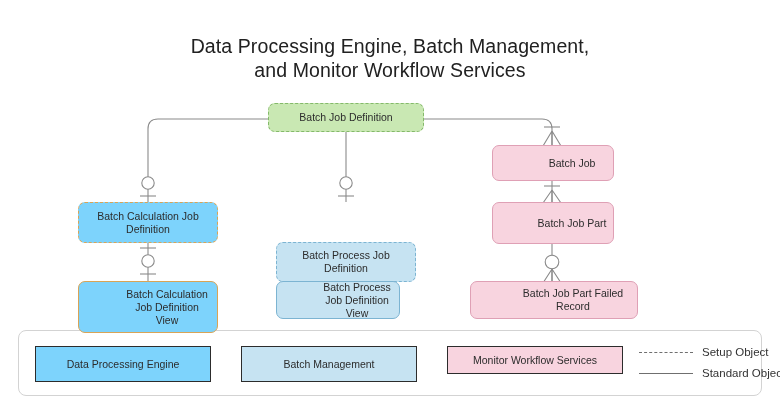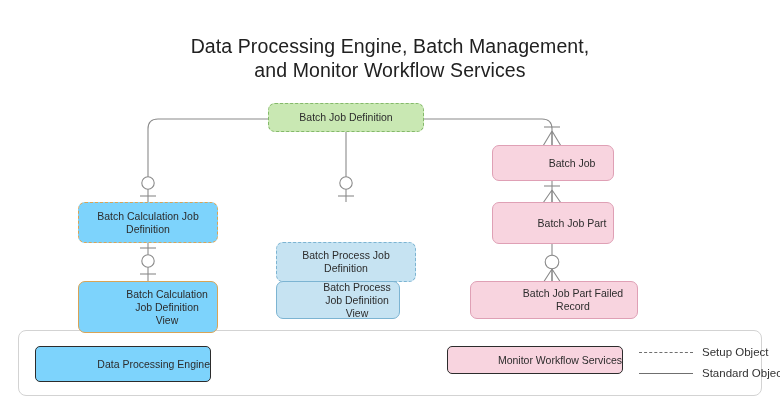--- a/index.html
+++ b/index.html
@@ -75,25 +75,25 @@
     height: 66px;
     box-sizing: border-box;
     border: 1px solid #d3d3d3;
     border-radius: 8px;
     background: #ffffff;
     z-index: 2;
   }
   .legend-chip {
     position: absolute;
     box-sizing: border-box;
-    border-radius: 5px;
+    border-radius: 0;
     border: 1.1px solid;
     display: flex;
     align-items: center;
-    justify-content: flex-end;
+    justify-content: center;
     font-size: 10.5px;
     color: #2c2c2c;
     text-align: center;
   }
   .legend-key {
     position: absolute;
     display: flex;
     align-items: center;
     font-size: 11.5px;
     color: #333333;
@@ -186,20 +186,23 @@
   <div class="node solid fill-pink" style="left:470px; top:281px; width:168px; height:38px;border-radius:7px;">
     <span>Batch Job Part Failed Record</span>
   </div>
 
   <div id="legend">
 
     <div class="legend-chip fill-orange" style="left:16px; top:15px; width:176px; height:36px;">
       <span>Data Processing Engine</span>
     </div>
 
+    <div class="legend-chip fill-blue" style="left:222px; top:15px; width:176px; height:36px;">
+      <span>Batch Management</span>
+    </div>
 
     <div class="legend-chip fill-pink" style="left:428px; top:15px; width:176px; height:28px;">
       <span>Monitor Workflow Services</span>
     </div>
 
     <div class="legend-key" style="left:620px; top:15px;">
       <span class="key-line dashed"></span>
       <span>Setup Object</span>
     </div>
 

